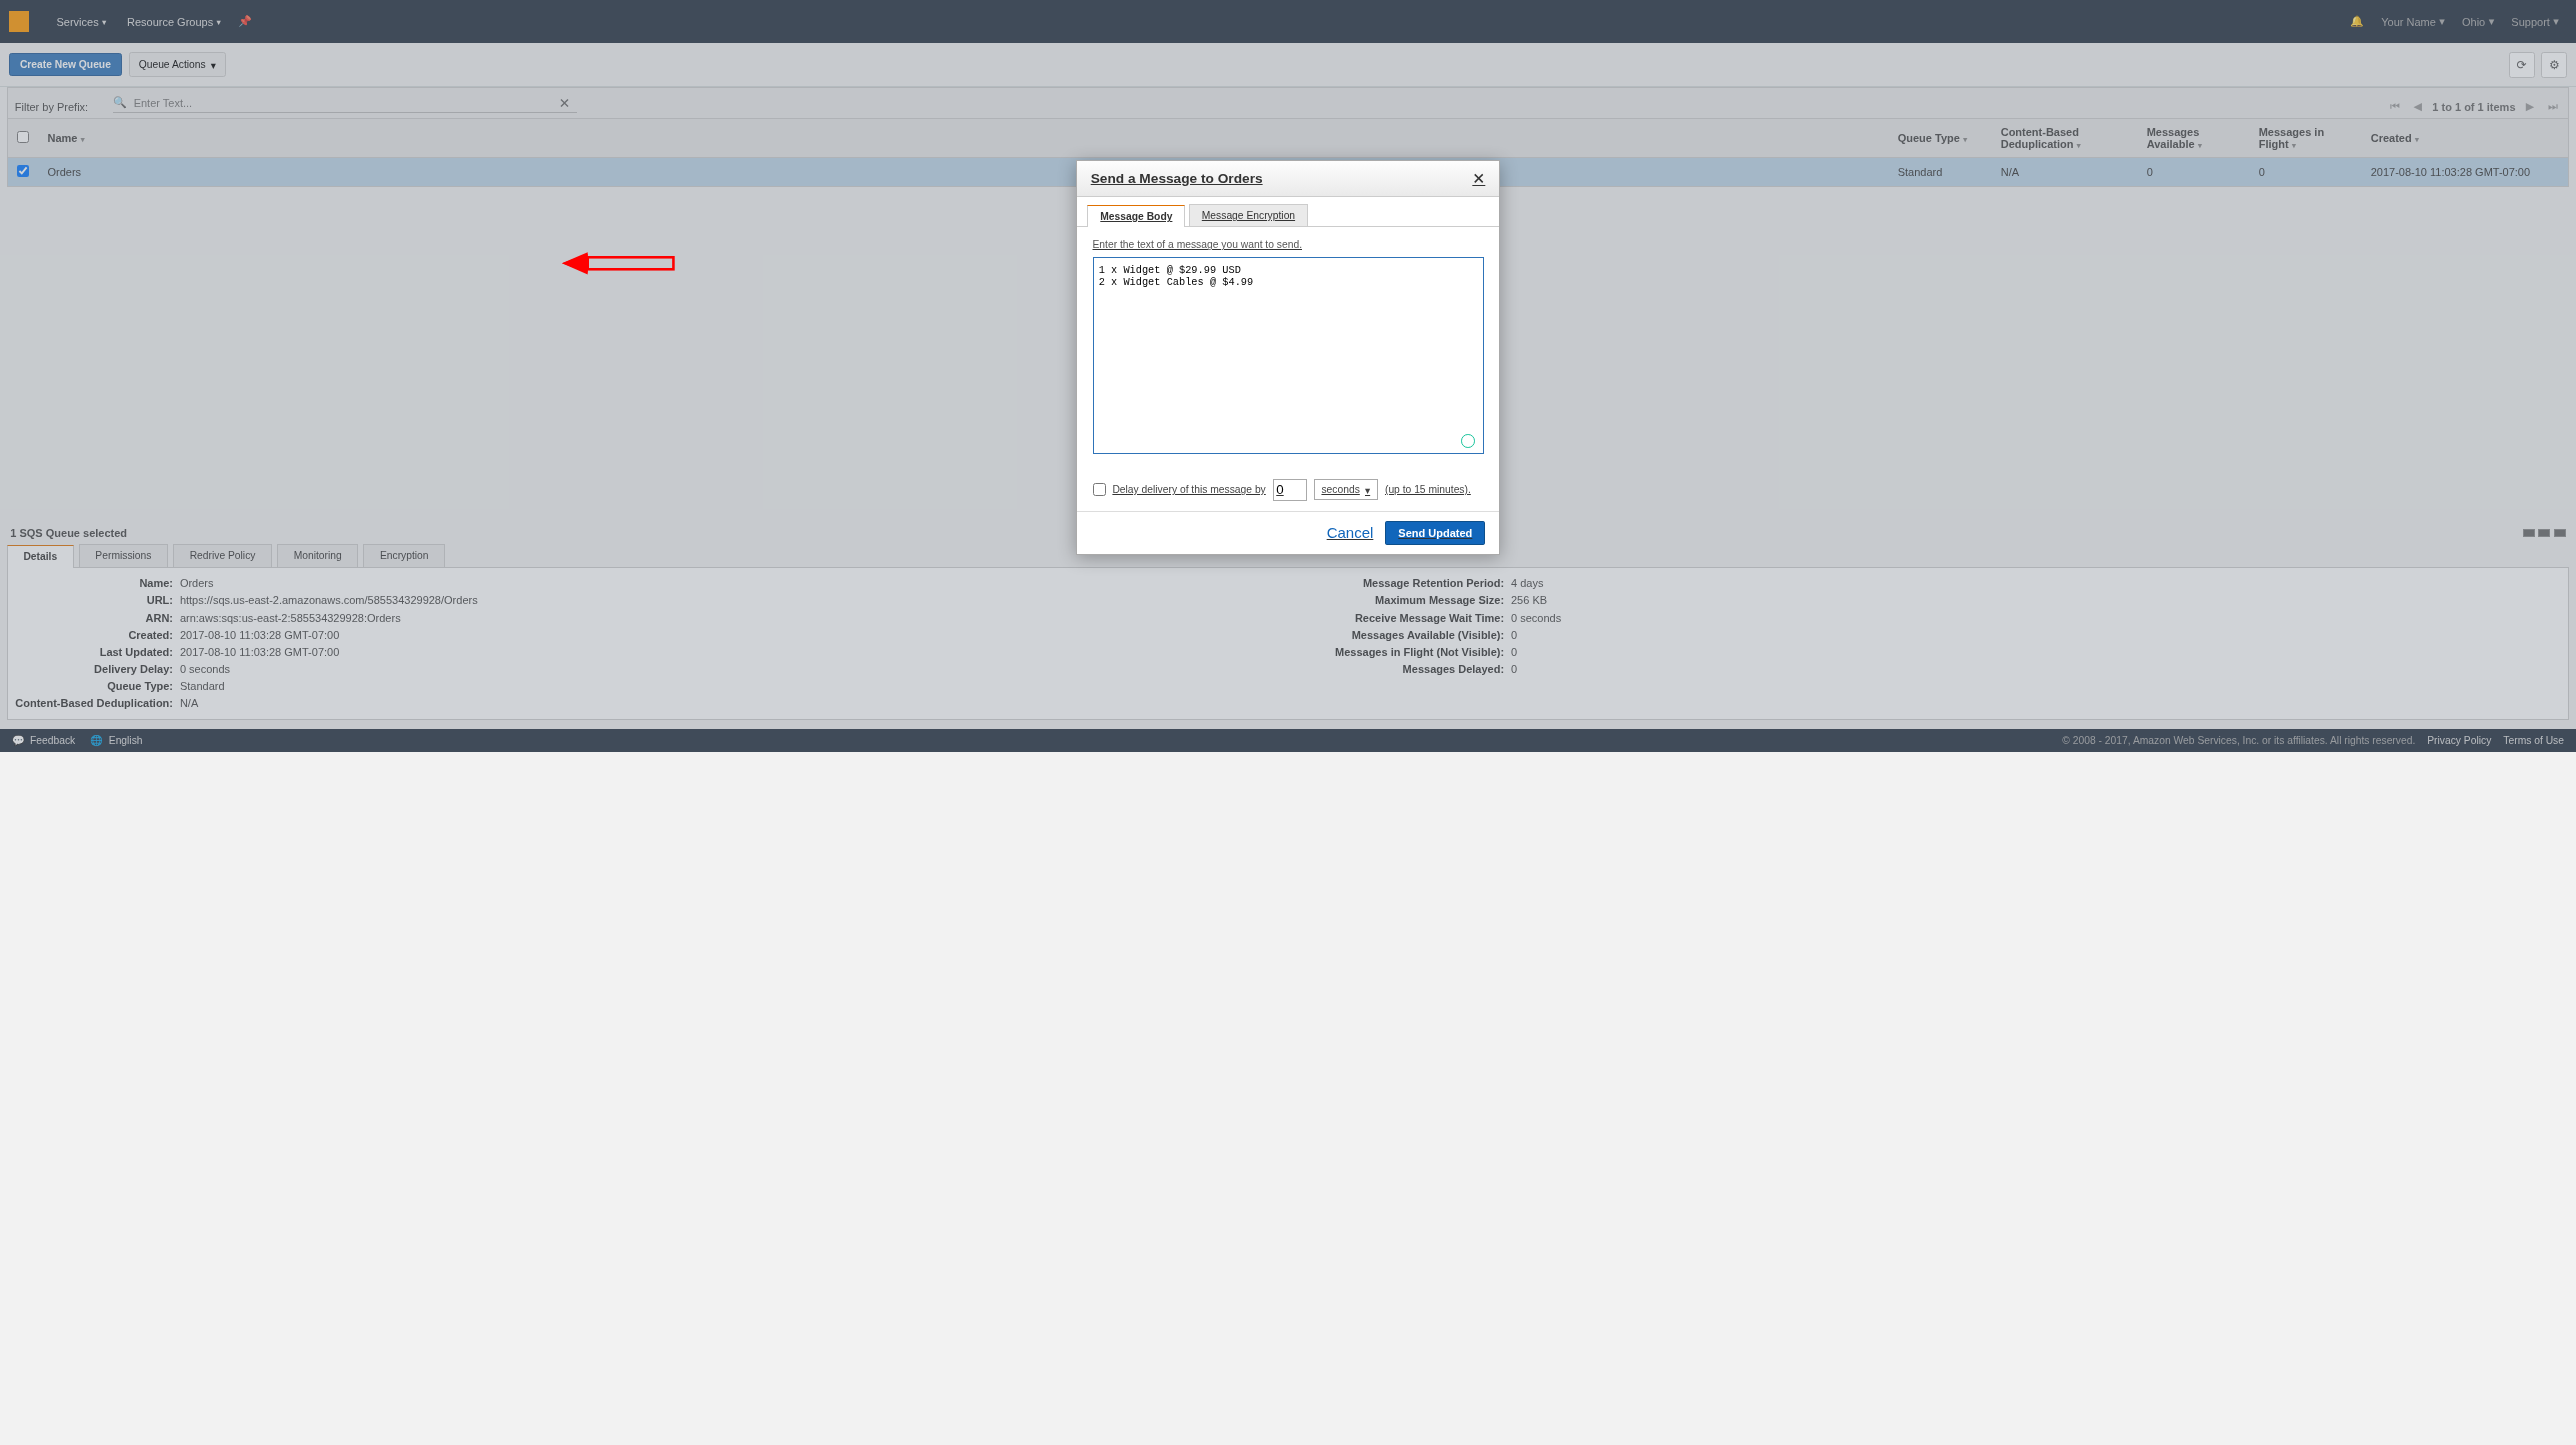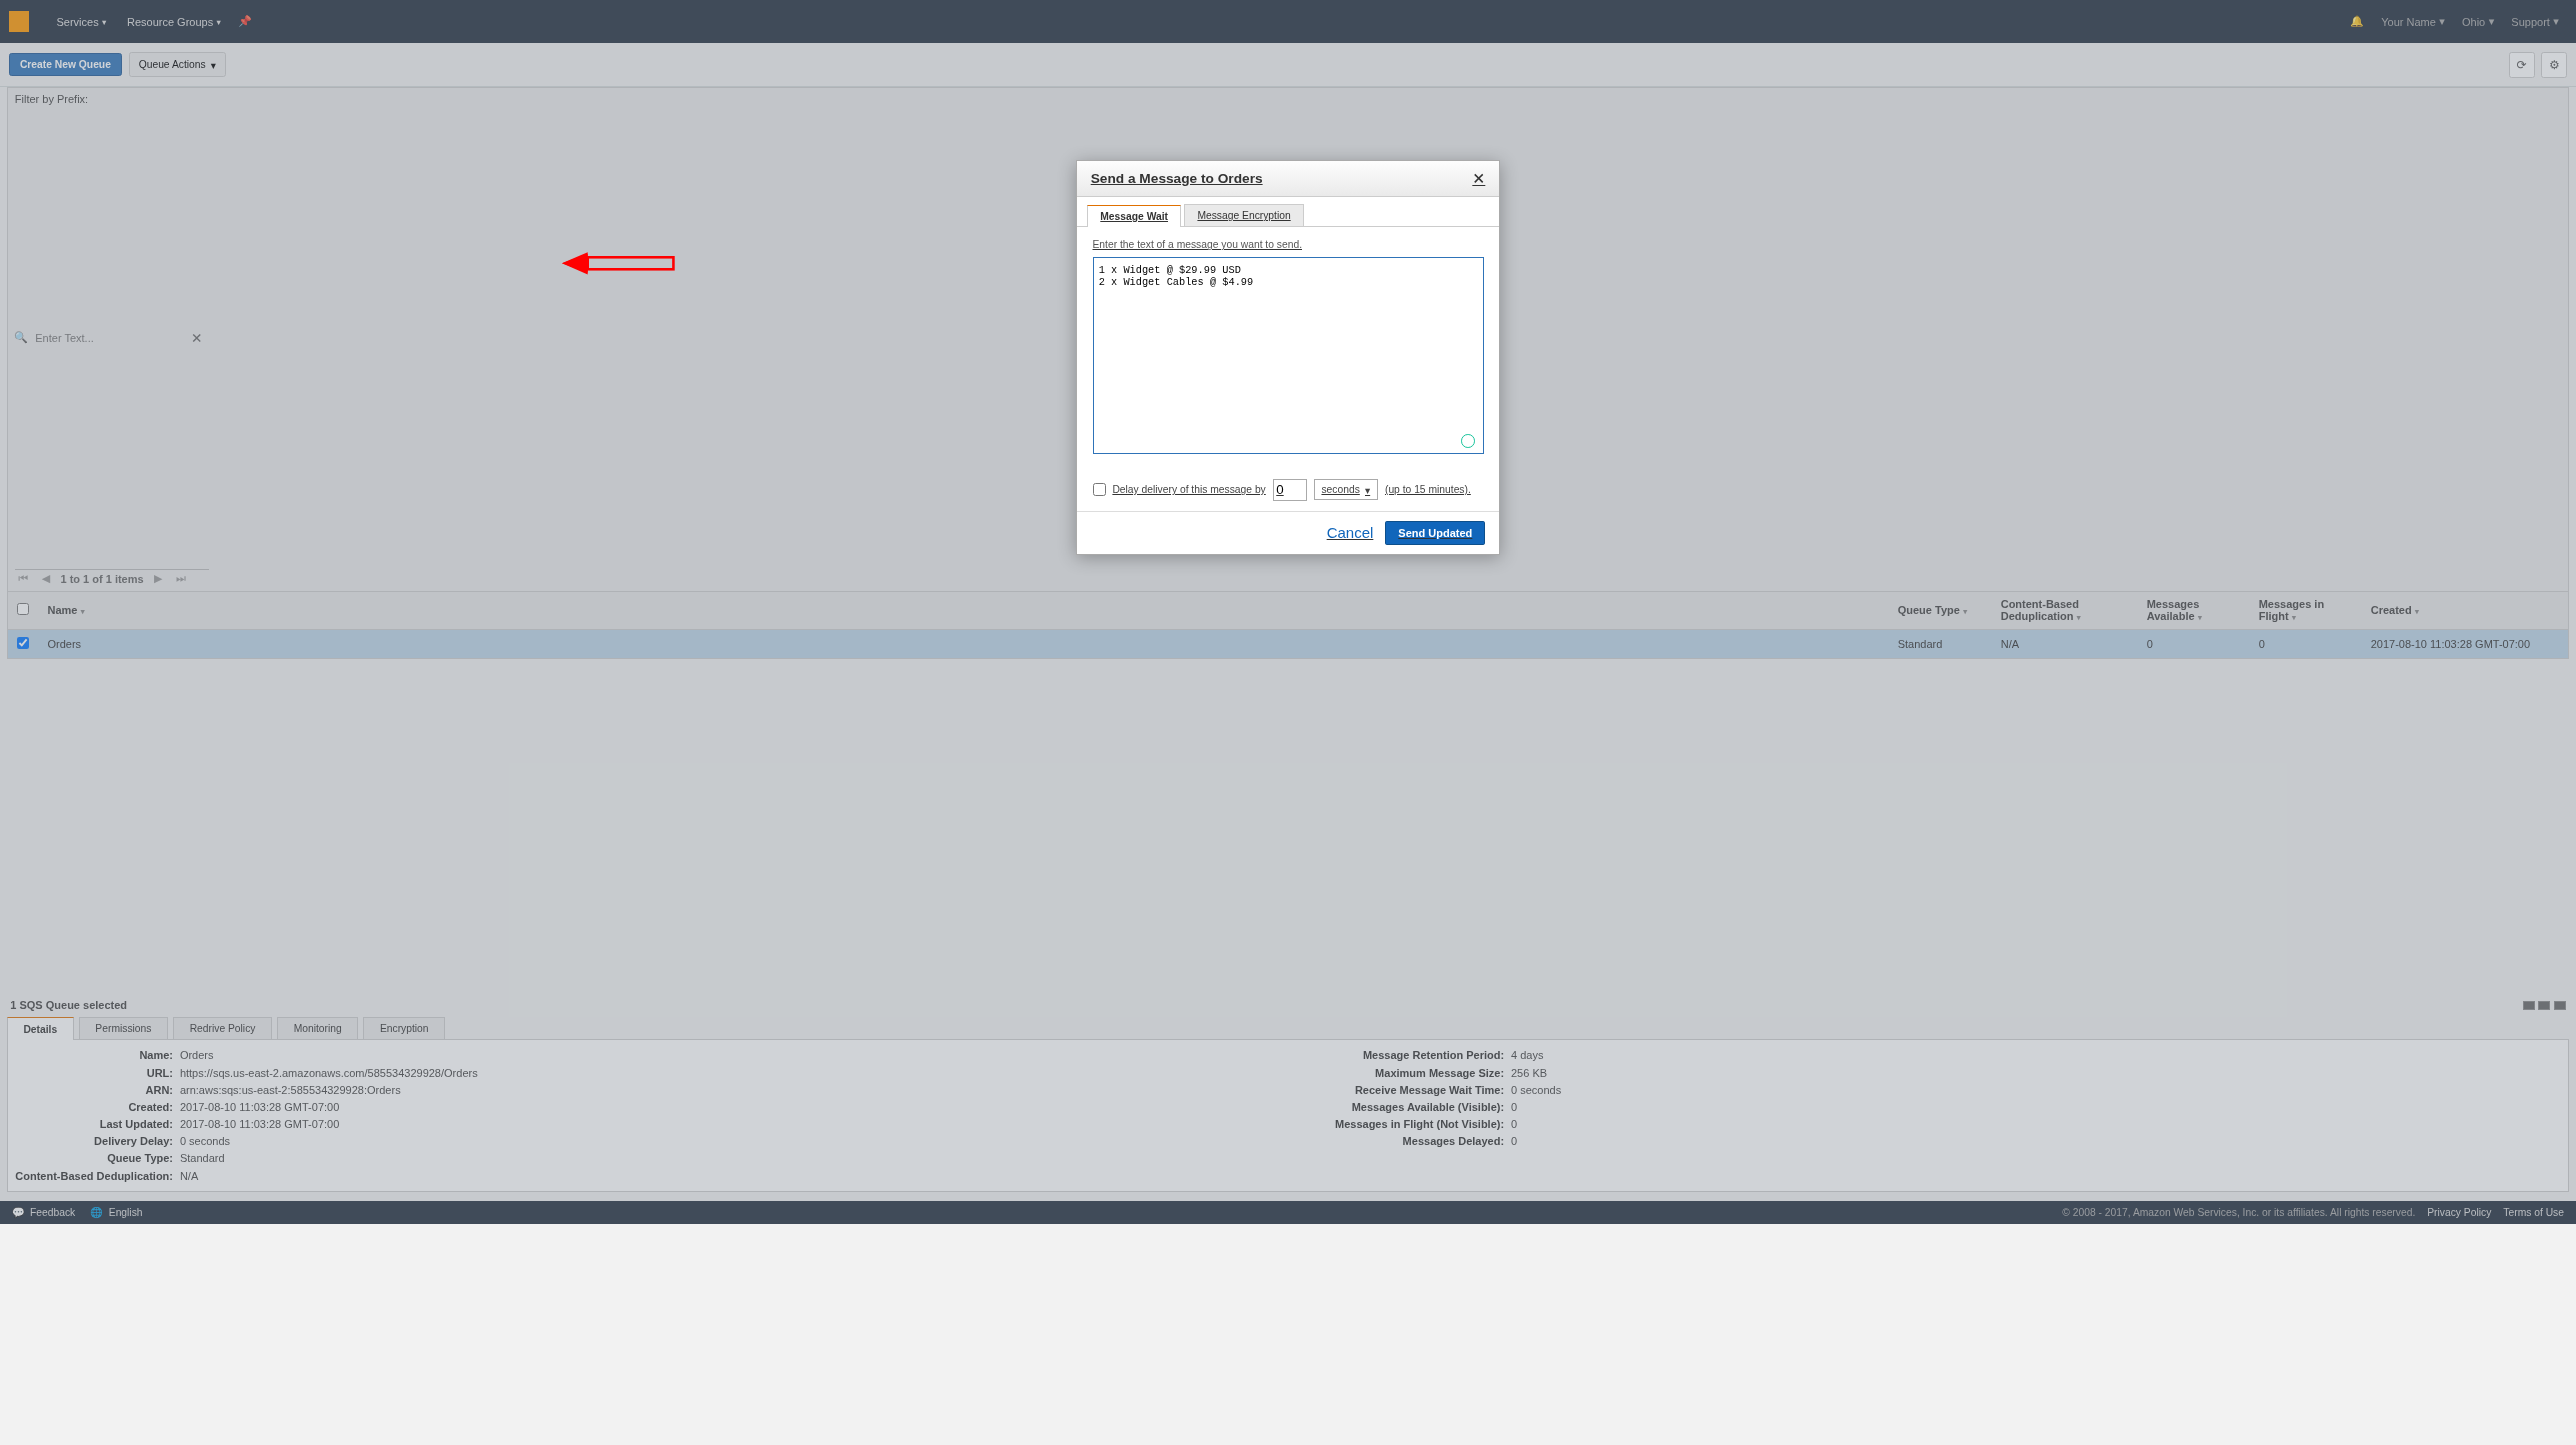--- a/index.html
+++ b/index.html
@@ -16,21 +16,21 @@
 .topnav .pin { padding: 0 6.9px; }
 
 
 .toolbar { background: #f2f2f2; padding: 8.6px; border-bottom: 0.9px solid #d5dbdb; display: flex; align-items: center; gap: 6.9px; }
 .btn-primary { background: #2e73b8; color: #fff; border: 0.9px solid #1f5a99; border-radius: 2.6px; padding: 5.2px 10.3px; cursor: pointer; font-weight: bold; font-size: 10.3px; }
 .btn-dropdown { background: #ececec; border: 0.9px solid #ccc; border-radius: 2.6px; padding: 5.2px 8.6px; cursor: pointer; font-size: 10.3px; display: flex; align-items: center; gap: 5.2px; }
 .toolbar .spacer { flex: 1; }
 .icon-btn { background: #fff; border: 0.9px solid #ccc; border-radius: 2.6px; width: 26px; height: 26px; cursor: pointer; display: flex; align-items: center; justify-content: center; font-size: 12px; color: #555; }
 
 
-.filterbar { background: #eaeaea; border: 0.9px solid #ccc; margin: 0 6.9px; padding: 5.2px 6.9px; display: flex; align-items: flex-start; gap: 1px; flex-direction: column; }
+.filterbar { background: #eaeaea; border: 0.9px solid #ccc; margin: 0 6.9px; padding: 5.2px 6.9px; display: flex; align-items: flex-end; gap: 25px; }
 .filterbar .lbl { color: #444; }
 .filterbar .search-wrap { flex: 0 0 464px; display: flex; align-items: center; gap: 3.4px; border-bottom: 0.9px solid #bbb; }
 .filterbar .search-wrap input { flex: 1; border: none; background: transparent; outline: none; padding: 3.4px; font-size: 11px; }
 .filterbar .search-icon { color: #888; }
 .filterbar .clear-x { color: #666; cursor: pointer; padding: 0 6.9px; font-size: 13.7px; }
 .filterbar .spacer { flex: 1; }
 .filterbar .pager { display: flex; align-items: center; gap: 6.9px; color: #999; }
 .filterbar .pager .pg-btn { cursor: pointer; padding: 0 3.4px; }
 .filterbar .pager .pg-text { color: #666; font-weight: bold; }
 
@@ -273,21 +273,21 @@
   <span class="flink">Terms of Use</span>
 </div>
 
 <div class="overlay"></div>
 <div class="modal">
   <div class="modal-head">
     <h2>Send a Message to Orders</h2>
     <span class="close">✕</span>
   </div>
   <div class="modal-tabs">
-    <div class="tab active">Message Wait</div>
+    <div class="tab active">Message Body</div>
     <div class="tab">Message Encryption</div>
   </div>
   <div class="modal-body">
     <div class="inst">Enter the text of a message you want to send.</div>
     <div class="ta-wrap">
       <textarea style="">1 x Widget @ $29.99 USD
 2 x Widget Cables @ $4.99</textarea>
       <div class="grammarly"></div>
     </div>
   </div>

